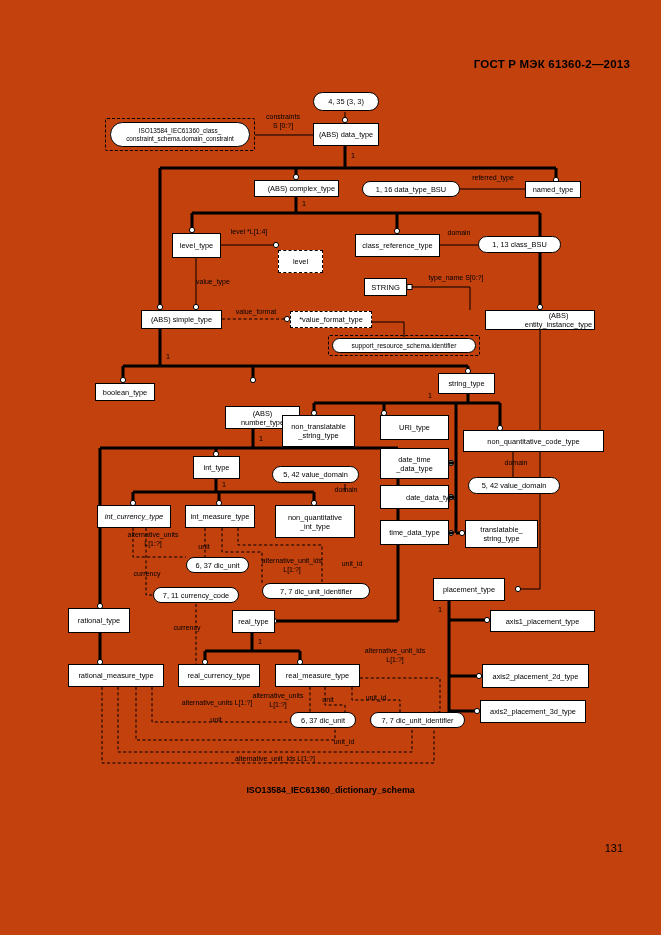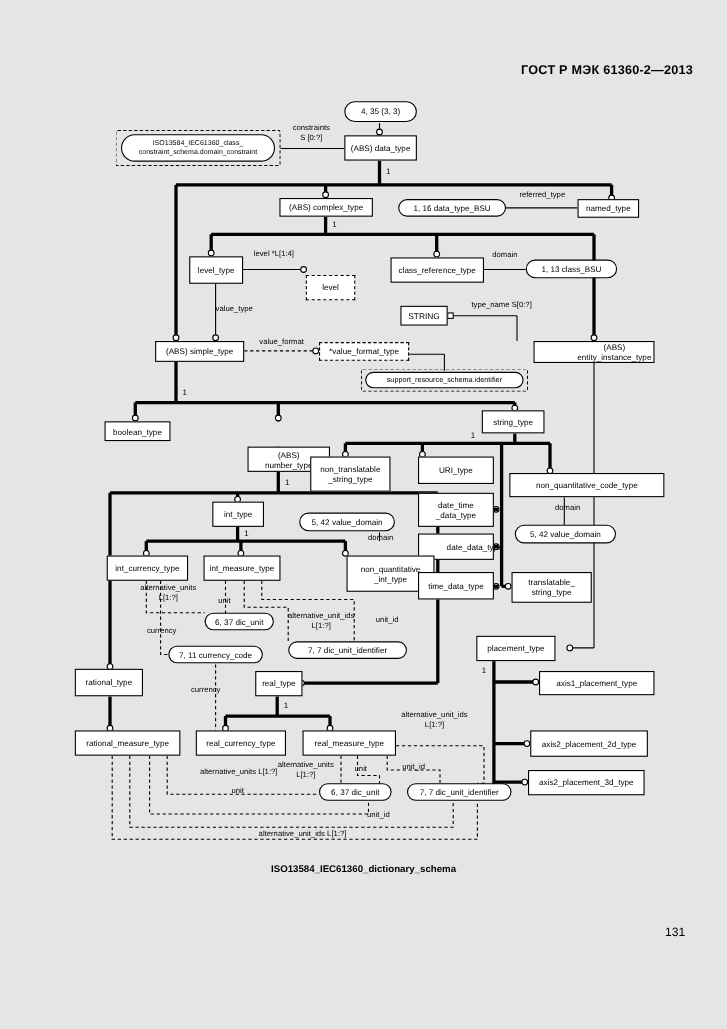--- a/index.html
+++ b/index.html
@@ -13,21 +13,21 @@
     height: 935px;
     font-family: "Liberation Sans", sans-serif;
     color: #000;
     position: relative;
     overflow: hidden;
   }
   #page {
     position: relative;
     width: 661px;
     height: 935px;
-    background: #e5e5e5;
+    background: #c2410c;
   }
   #header-title {
     position: absolute;
     right: 31px;
     top: 58px;
     font-size: 11.5px;
     font-weight: bold;
     letter-spacing: 0.2px;
     white-space: nowrap;
   }
@@ -274,21 +274,21 @@
     <div class="node dashbox" style="left:105px; top:118px; width:150px; height:33px; border-radius:2px;"></div>
     <div class="node oval" style="left:110px; top:122px; width:140px; height:25px; font-size:6.4px; line-height:8px;">
       <span>ISO13584_IEC61360_class_
 constraint_schema.domain_constraint</span>
     </div>
 
     <div class="node" style="left:313px; top:123px; width:66px; height:23px;">
       <span>(ABS) data_type</span>
     </div>
 
-    <div class="node" style="left:254px; top:180px; width:85px; height:17px;">
+    <div class="node" style="left:254px; top:180px; width:85px; height:17px;justify-content:flex-end;">
       <span>(ABS) complex_type</span>
     </div>
 
     <div class="node oval" style="left:362px; top:181px; width:98px; height:16px;">
       <span>1, 16 data_type_BSU</span>
     </div>
 
     <div class="node" style="left:525px; top:181px; width:56px; height:17px;">
       <span>named_type</span>
     </div>
@@ -370,29 +370,29 @@
     </div>
 
     <div class="node oval" style="left:468px; top:477px; width:92px; height:17px;">
       <span>5, 42 value_domain</span>
     </div>
 
     <div class="node" style="left:380px; top:485px; width:69px; height:24px;padding-left:37px;">
       <span>date_data_type</span>
     </div>
 
-    <div class="node" style="left:97px; top:505px; width:74px; height:23px;">
+    <div class="node" style="left:97px; top:505px; width:74px; height:23px;font-style:italic;">
       <span>int_currency_type</span>
     </div>
 
     <div class="node" style="left:185px; top:505px; width:70px; height:23px;">
       <span>int_measure_type</span>
     </div>
 
-    <div class="node" style="left:275px; top:505px; width:80px; height:33px;margin-left:40px;">
+    <div class="node" style="left:275px; top:505px; width:80px; height:33px;">
       <span>non_quantitative
 _int_type</span>
     </div>
 
     <div class="node" style="left:380px; top:520px; width:69px; height:25px;">
       <span>time_data_type</span>
     </div>
 
     <div class="node" style="left:465px; top:520px; width:73px; height:28px;">
       <span>translatable_

